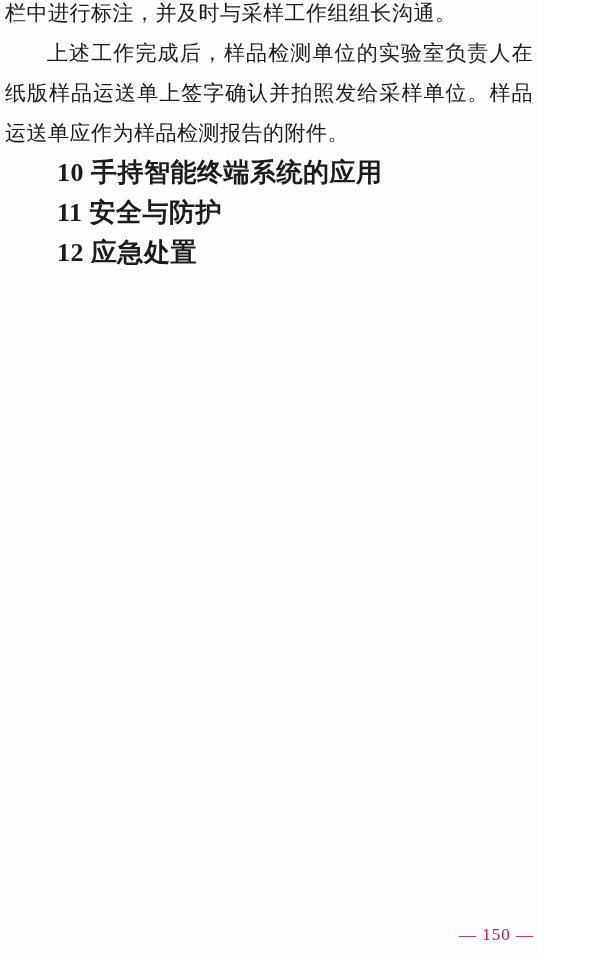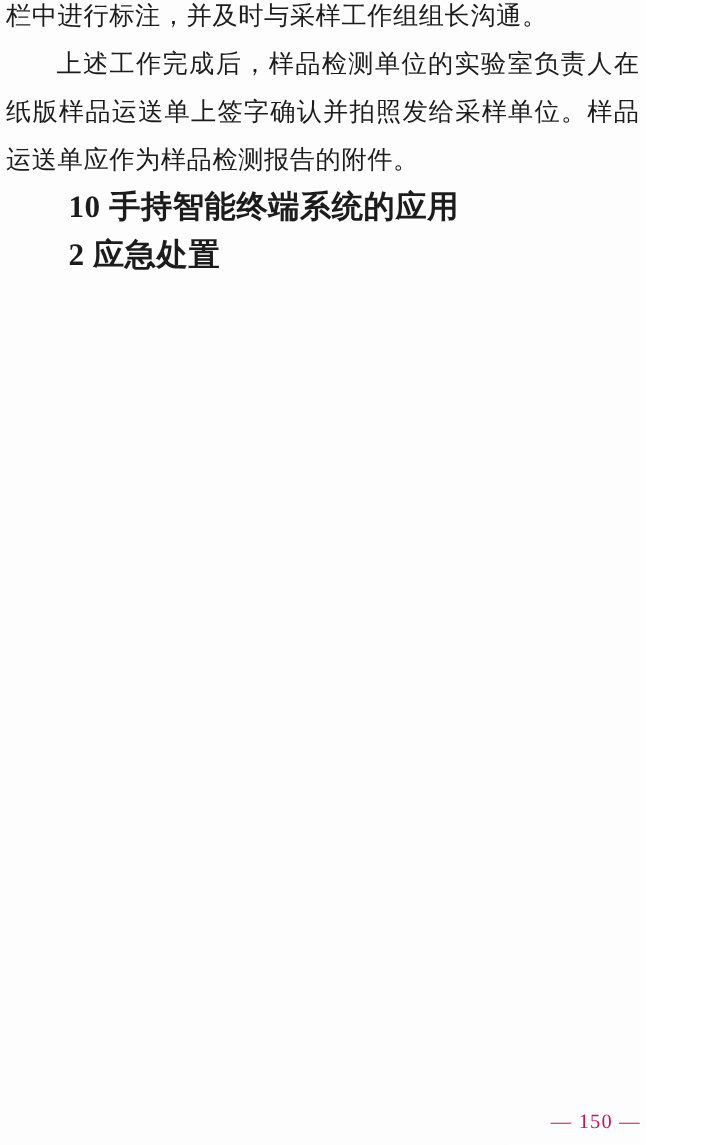--- a/index.html
+++ b/index.html
@@ -61,21 +61,22 @@
   <div class="content">
 
     <p class="para no-indent">栏中进行标注，并及时与采样工作组组长沟通。</p>
 
     <p class="para">上述工作完成后，样品检测单位的实验室负责人在纸版样品运送单上签字确认并拍照发给采样单位。样品运送单应作为样品检测报告的附件。</p>
 
 
     <h2 class="heading">10 手持智能终端系统的应用</h2>
 
 
+    <h2 class="heading">11 安全与防护</h2>
 
 
-    <h2 class="heading">2 应急处置</h2>
+    <h2 class="heading">12 应急处置</h2>
 
 
   </div>
 
   <div class="footer">— 150 —</div>
 </div>
 
 </body></html>

